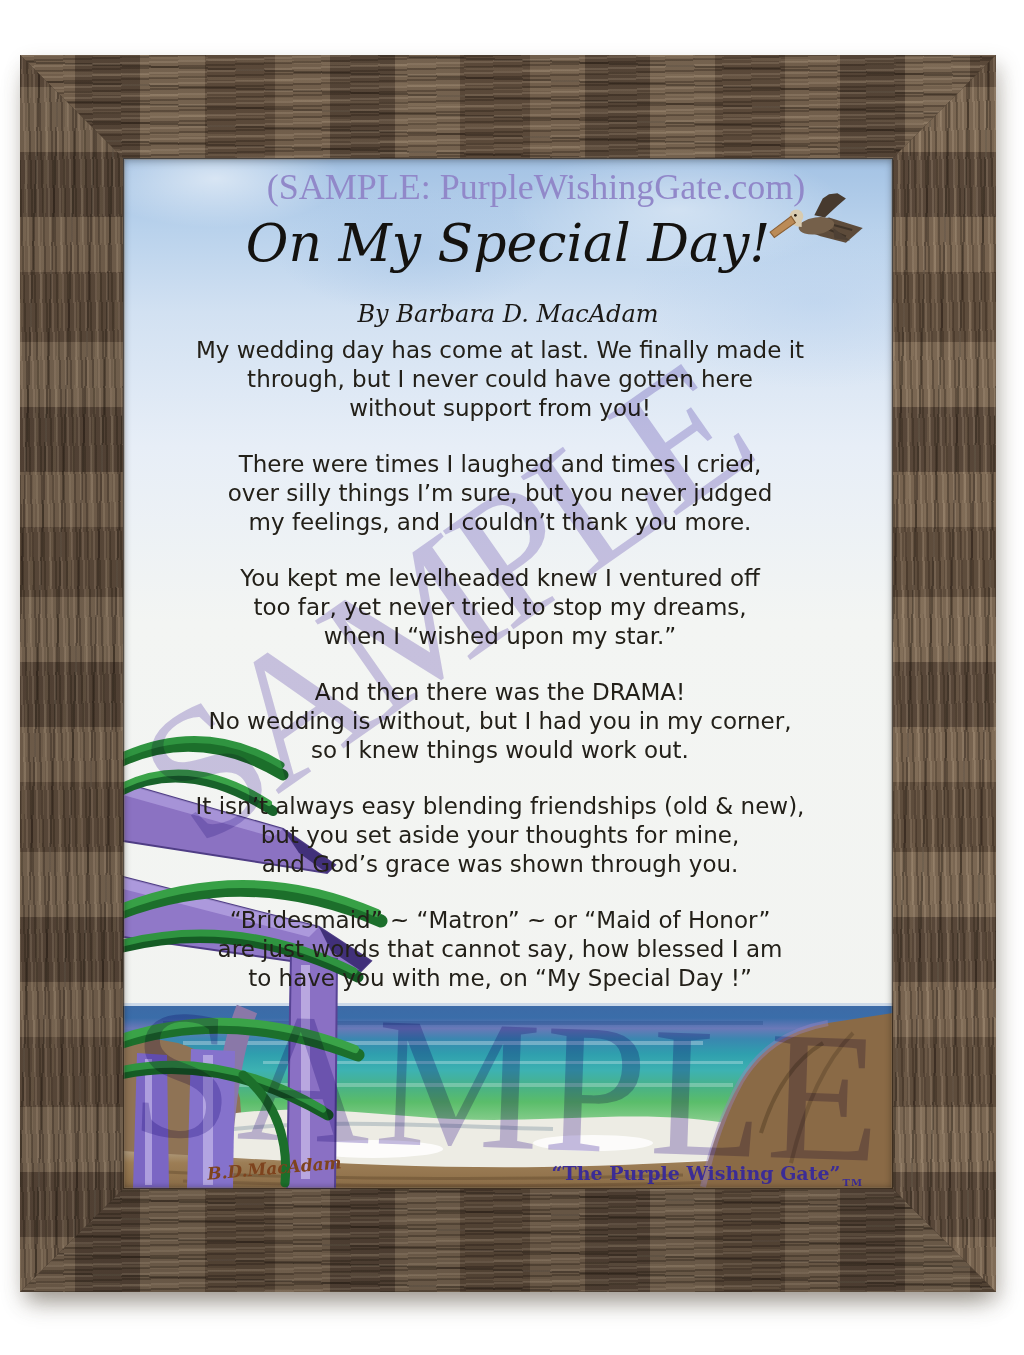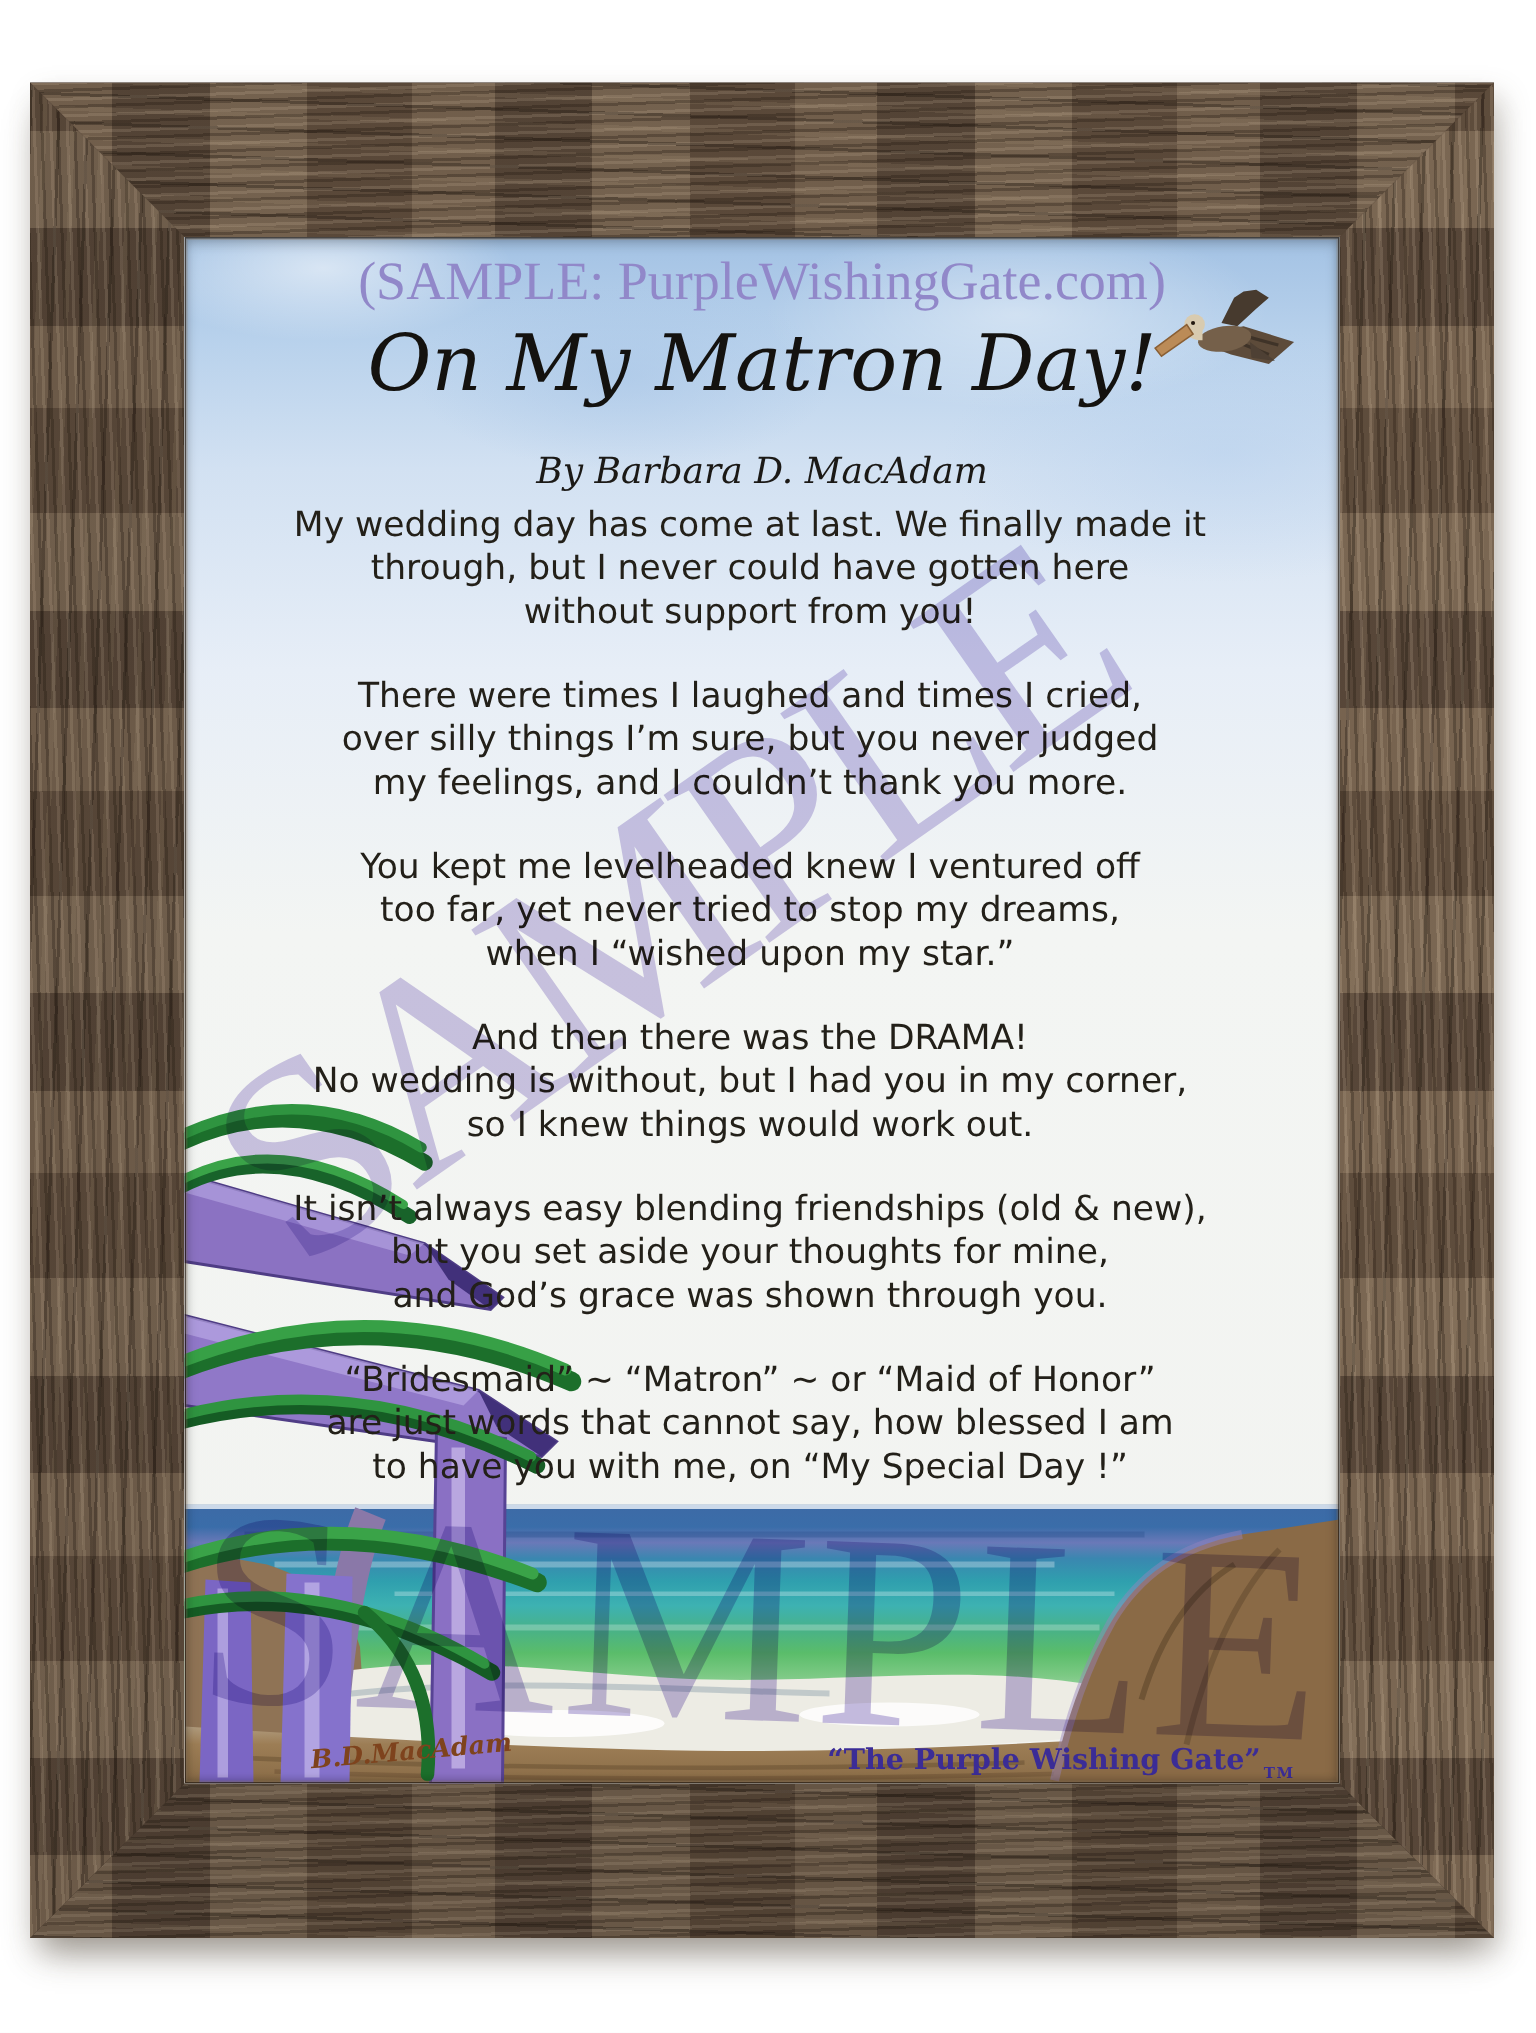--- a/index.html
+++ b/index.html
@@ -30,21 +30,21 @@
      radial-gradient(180px 70px at 12% 2%, rgba(255,255,255,.55), rgba(255,255,255,0) 70%),
      radial-gradient(240px 90px at 72% 5%, rgba(255,255,255,.40), rgba(255,255,255,0) 70%),
      radial-gradient(200px 90px at 38% 9%, rgba(166,196,230,.55), rgba(166,196,230,0) 70%),
      radial-gradient(260px 120px at 90% 14%, rgba(178,205,236,.45), rgba(178,205,236,0) 72%),
      linear-gradient(180deg,#a3c2e4 0%,#b9d2ec 7%,#d2e1f2 15%,#e7eef7 28%,#f3f5f3 45%,#f2f3f0 100%);}
   svg.scene{position:absolute;left:0;top:845px;width:770px;height:186px;z-index:2;}
   svg.gate{position:absolute;left:0;top:555px;width:340px;height:476px;z-index:3;}
   svg.pelican{position:absolute;left:645px;top:34px;width:100px;height:74px;z-index:4;}
   
   .wm-header{position:absolute;top:8px;left:0;width:100%;text-align:center;z-index:4;
-     font-family:"Liberation Serif",serif;font-size:36px;color:#9188c9;}
+     font-family:"Liberation Serif",serif;font-size:36px;color:#9188c9;padding-left:28px;}
   .title{position:absolute;top:50px;left:0;width:100%;margin:0;text-align:center;z-index:4;
      font-family:"DejaVu Serif",serif;font-style:italic;font-weight:500;font-size:52px;line-height:70px;color:#14120f;}
   .byline{position:absolute;top:142px;left:0;width:100%;text-align:center;z-index:4;
      font-family:"DejaVu Serif",serif;font-style:italic;font-size:24px;color:#1b1916;}
   .poem{position:absolute;top:178px;left:0;width:100%;text-align:center;z-index:4;
      font-size:23px;line-height:29px;color:#232019;}
   .poem p{margin:0 16px 27px 0;}
   .poem span{display:block;}
   .wm{position:absolute;z-index:6;pointer-events:none;font-family:"Liberation Serif",serif;
       mix-blend-mode:multiply;text-align:center;white-space:nowrap;}
@@ -160,21 +160,21 @@
         <path d="M58,30 L80,36 M54,34 L74,42" stroke="#3f3328" stroke-width="2" fill="none"></path>
         <polygon points="62,34 78,46 63,44" fill="#4e4034"></polygon>
         <ellipse cx="46" cy="32" rx="17" ry="8" fill="#75604a" transform="rotate(-8 46 32)"></ellipse>
         <path d="M32,30 Q25,30 23,25" stroke="#d8cbb0" stroke-width="6" fill="none"></path>
         <circle cx="27" cy="23" r="6.5" fill="#d8cbb0"></circle>
         <polygon points="2,38 22,23 26,29 6,43" fill="#bb8b57" stroke="#8a5f34" stroke-width="1"></polygon>
         <circle cx="26" cy="22" r="1.3" fill="#22180f"></circle>
       </svg>
 
       <div class="wm-header">(SAMPLE: PurpleWishingGate.com)</div>
-      <h1 class="title">On My Matron Day!</h1>
+      <h1 class="title">On My Special Day!</h1>
       <div class="byline">By Barbara D. MacAdam</div>
 
       <div class="poem">
         <p>
           <span>My wedding day has come at last. We finally made it</span>
           <span>through, but I never could have gotten here</span>
           <span>without support from you!</span>
         </p>
         <p>
           <span>There were times I laughed and times I cried,</span>

